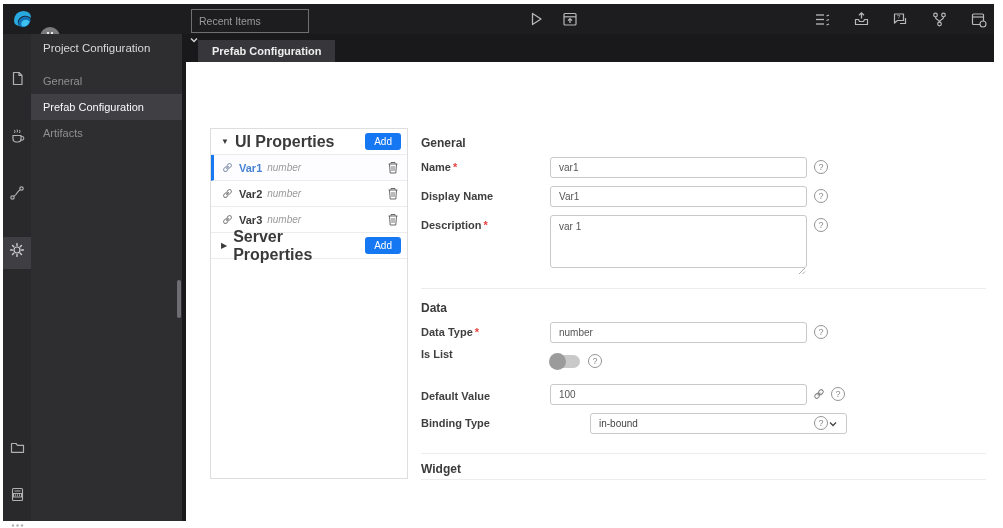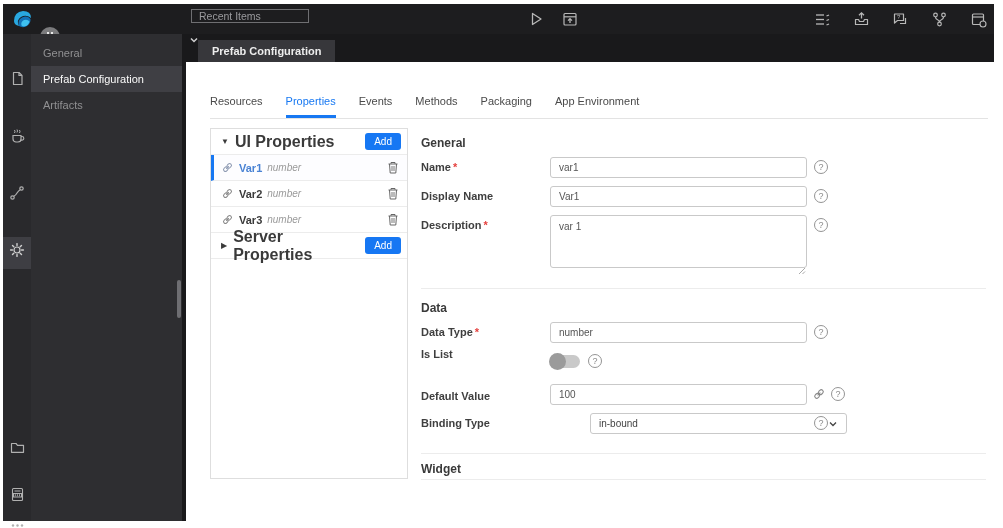--- a/index.html
+++ b/index.html
@@ -10,21 +10,21 @@
   
   .topbar { position:relative; height:30px; background:#1d1d1f; }
   .logo { position:absolute; left:7px; top:3px; width:24px; height:24px; cursor:pointer; }
   .proj-switch { position:absolute; left:37px; top:0; height:43px; display:flex; align-items:flex-end; gap:7px; cursor:pointer; }
   .avatar { width:20px; height:20px; border-radius:50%; background:#7b7b7d; position:relative; }
   .avatar .glyph { position:absolute; left:5px; top:7px; width:10px; height:7px; background:#e9e9e9; border-radius:1.5px; }
   .avatar .glyph:before { content:""; position:absolute; left:2px; top:-2px; width:2px; height:2px; background:#e9e9e9; }
   .avatar .glyph:after  { content:""; position:absolute; right:2px; top:-2px; width:2px; height:2px; background:#e9e9e9; }
   .proj-name { color:#f0f0f0; font-size:12px; font-weight:bold; letter-spacing:.2px; }
   .chev { margin-left:72px; }
-  .recent { position:absolute; left:188px; top:5px; width:118px; height:14px; background:transparent;
+  .recent { position:absolute; left:188px; top:5px; width:118px; height:24px; background:transparent;
             border:1px solid #6f6f72; color:#cfcfcf; font-size:10.5px; padding:0 7px; outline:none; }
   .recent::placeholder { color:#9a9a9d; }
   .runbtns { position:absolute; left:524px; top:0; height:30px; display:flex; align-items:center; gap:16px; }
   .iconbtn { background:none; border:none; padding:0; cursor:pointer; display:flex; align-items:center; justify-content:center; }
   .right-icons { position:absolute; right:6px; top:0; height:30px; display:flex; align-items:center; gap:20px; }
 
   
   .body { display:flex; height:487px; }
 
   
@@ -223,43 +223,36 @@
       <button class="iconbtn" style="top:476px;">
         <svg width="17" height="17" viewBox="0 0 17 17">
           <circle cx="4" cy="8.5" r="1.2" fill="#b0b0b0"></circle>
             <circle cx="8.5" cy="8.5" r="1.2" fill="#b0b0b0"></circle>
             <circle cx="13" cy="8.5" r="1.2" fill="#b0b0b0"></circle>
         </svg>
       </button>
     </div>
 
     <div class="panel">
+      <div class="panel-title">Project Configuration</div>
       <div style="margin-top:6px;">
         <div class="nav-item">General</div>
         <div class="nav-item active">Prefab Configuration</div>
         <div class="nav-item">Artifacts</div>
       </div>
       <div class="panel-scrollthumb"></div>
     </div>
 
     <div class="content">
       <div class="pagetab-bar">
         <div class="pagetab">Prefab Configuration</div>
       </div>
 
       <div class="content-white">
 
-        <div class="tabbar">
-          <div class="tab">Resources</div>
-          <div class="tab active">Properties</div>
-          <div class="tab">Events</div>
-          <div class="tab">Methods</div>
-          <div class="tab">Packaging</div>
-          <div class="tab">App Environment</div>
-        </div>
 
         <div class="props">
           <div class="prow">
             <span class="caret">▼</span>
             <span class="gtitle">UI Properties</span>
             <button class="addbtn">Add</button>
           </div>
 
           <div class="vrow active">
             <svg width="13" height="13" viewBox="0 0 14 14">

